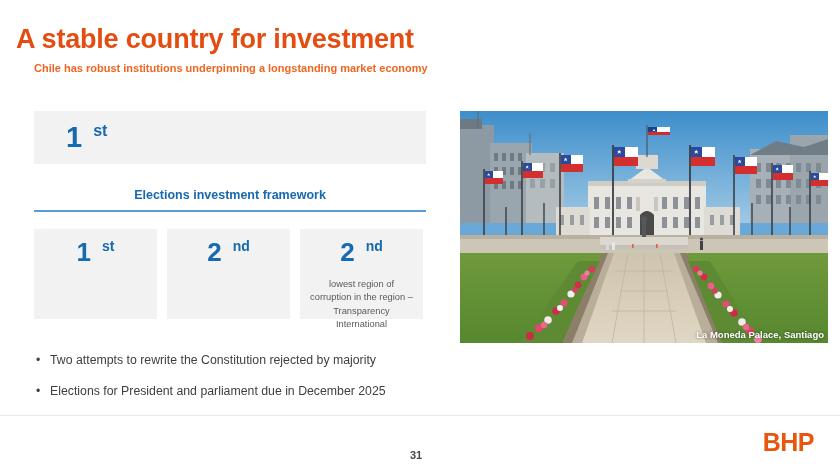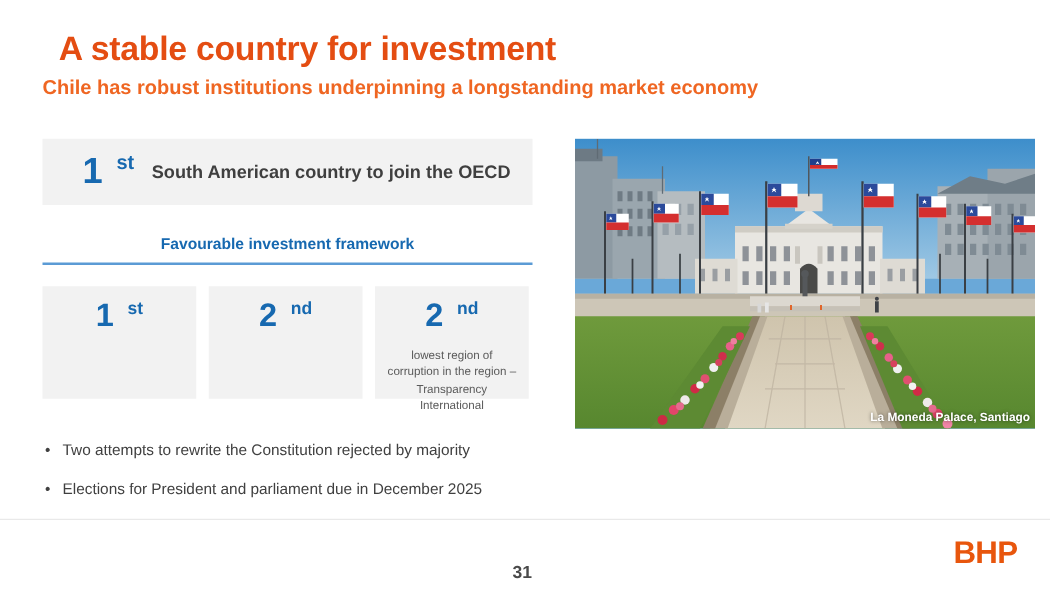--- a/index.html
+++ b/index.html
@@ -15,34 +15,34 @@
     position: relative;
     width: 840px;
     height: 473px;
     background: #ffffff;
     overflow: hidden;
   }
 
   
   .slide-title {
     position: absolute;
-    left: 47px;
+    left: 16px;
     top: 25px;
     font-size: 27px;
     font-weight: bold;
     color: #e44d12;
     letter-spacing: -0.2px;
     line-height: 1.1;
     white-space: nowrap;
   }
   .slide-subtitle {
     position: absolute;
     left: 34px;
     top: 62px;
-    font-size: 16px;
+    font-size: 11px;
     font-weight: bold;
     color: #ef6622;
     white-space: nowrap;
   }
 
   
   .left-col {
     position: absolute;
     left: 34px;
     top: 111px;
@@ -182,21 +182,21 @@
     top: 431px;
     font-size: 8.6px;
     font-weight: bold;
     color: #4a4a4a;
     line-height: 1.45;
   }
   .footer-page {
     position: absolute;
     left: 410px;
     top: 449px;
-    font-size: 14px;
+    font-size: 11px;
     font-weight: bold;
     color: #4a4a4a;
   }
   .bhp-logo {
     position: absolute;
     right: 26px;
     top: 428px;
     font-size: 25px;
     font-weight: bold;
     color: #e8560d;
@@ -211,24 +211,23 @@
   <div class="slide-title">A stable country for investment</div>
   <div class="slide-subtitle">Chile has robust institutions underpinning a longstanding market economy</div>
 
   <div class="left-col">
 
     <div class="oecd-box">
       <span class="rank-big">
         <span>1</span>
           <span class="sup">st</span>
       </span>
-      <span class="oecd-text">South American country to join the OECD</span>
     </div>
 
-    <div class="framework-head">Favourable investment framework</div>
+    <div class="framework-head">Elections investment framework</div>
     <div class="framework-rule"></div>
 
     <div class="stat-row">
 
       <div class="stat-box">
         <span class="rank-big">
           <span>1</span>
             <span class="sup">st</span>
         </span>
       </div>

